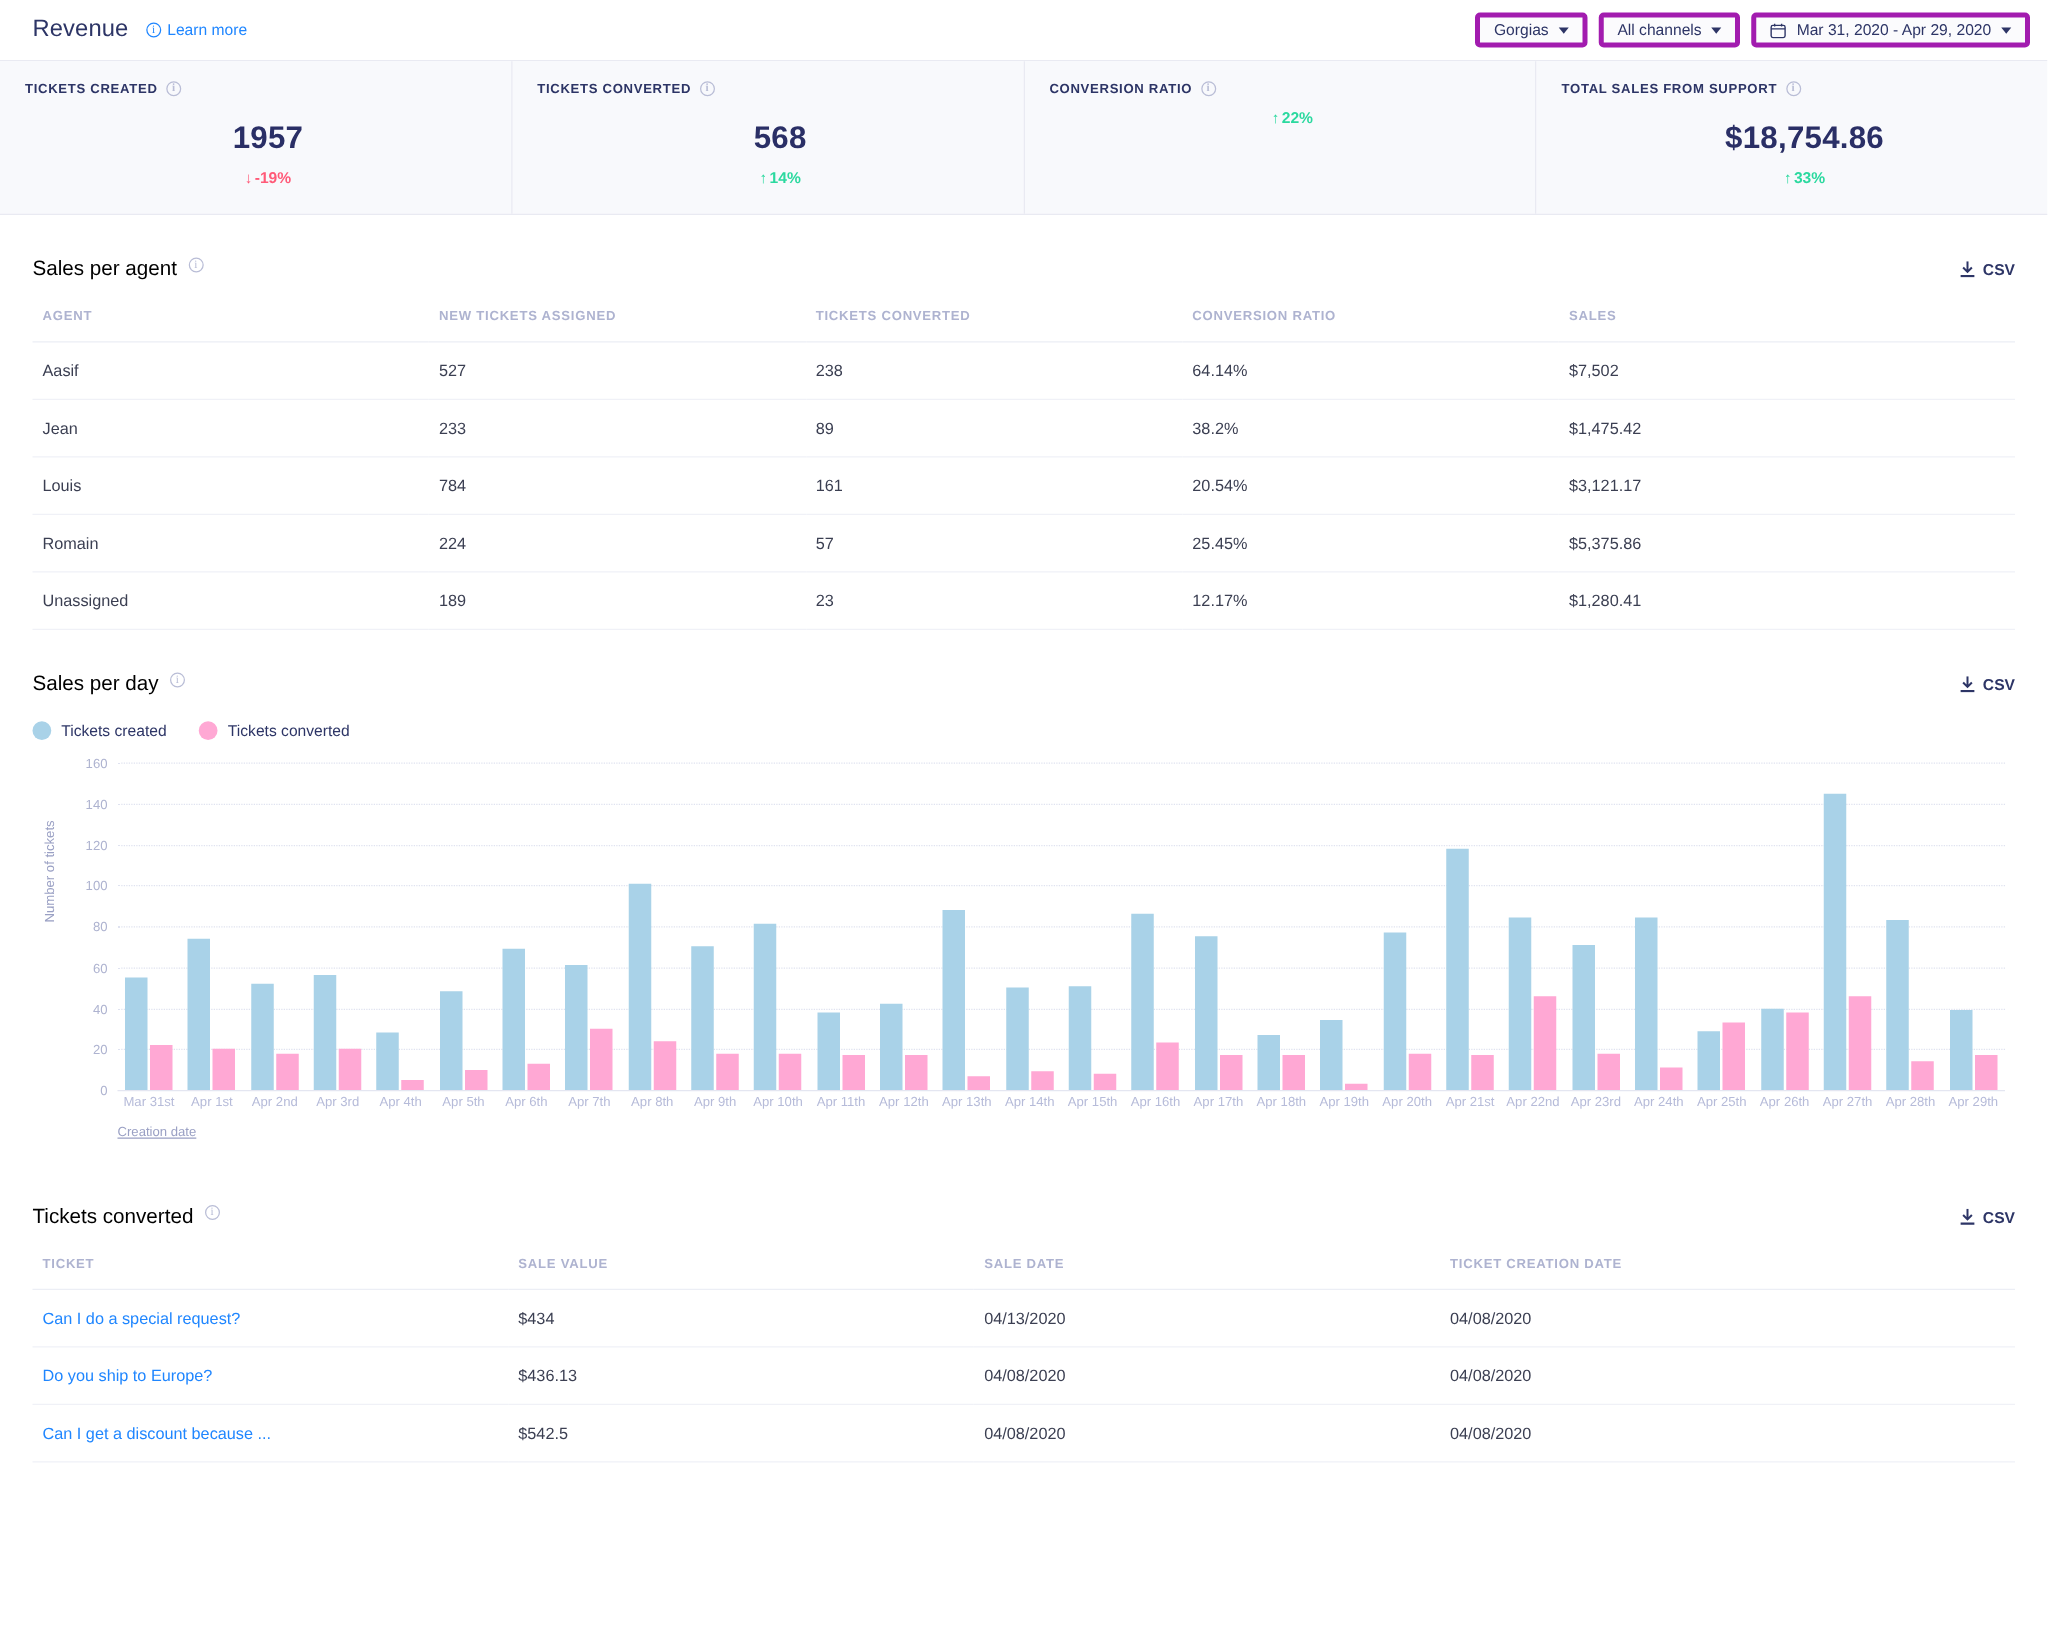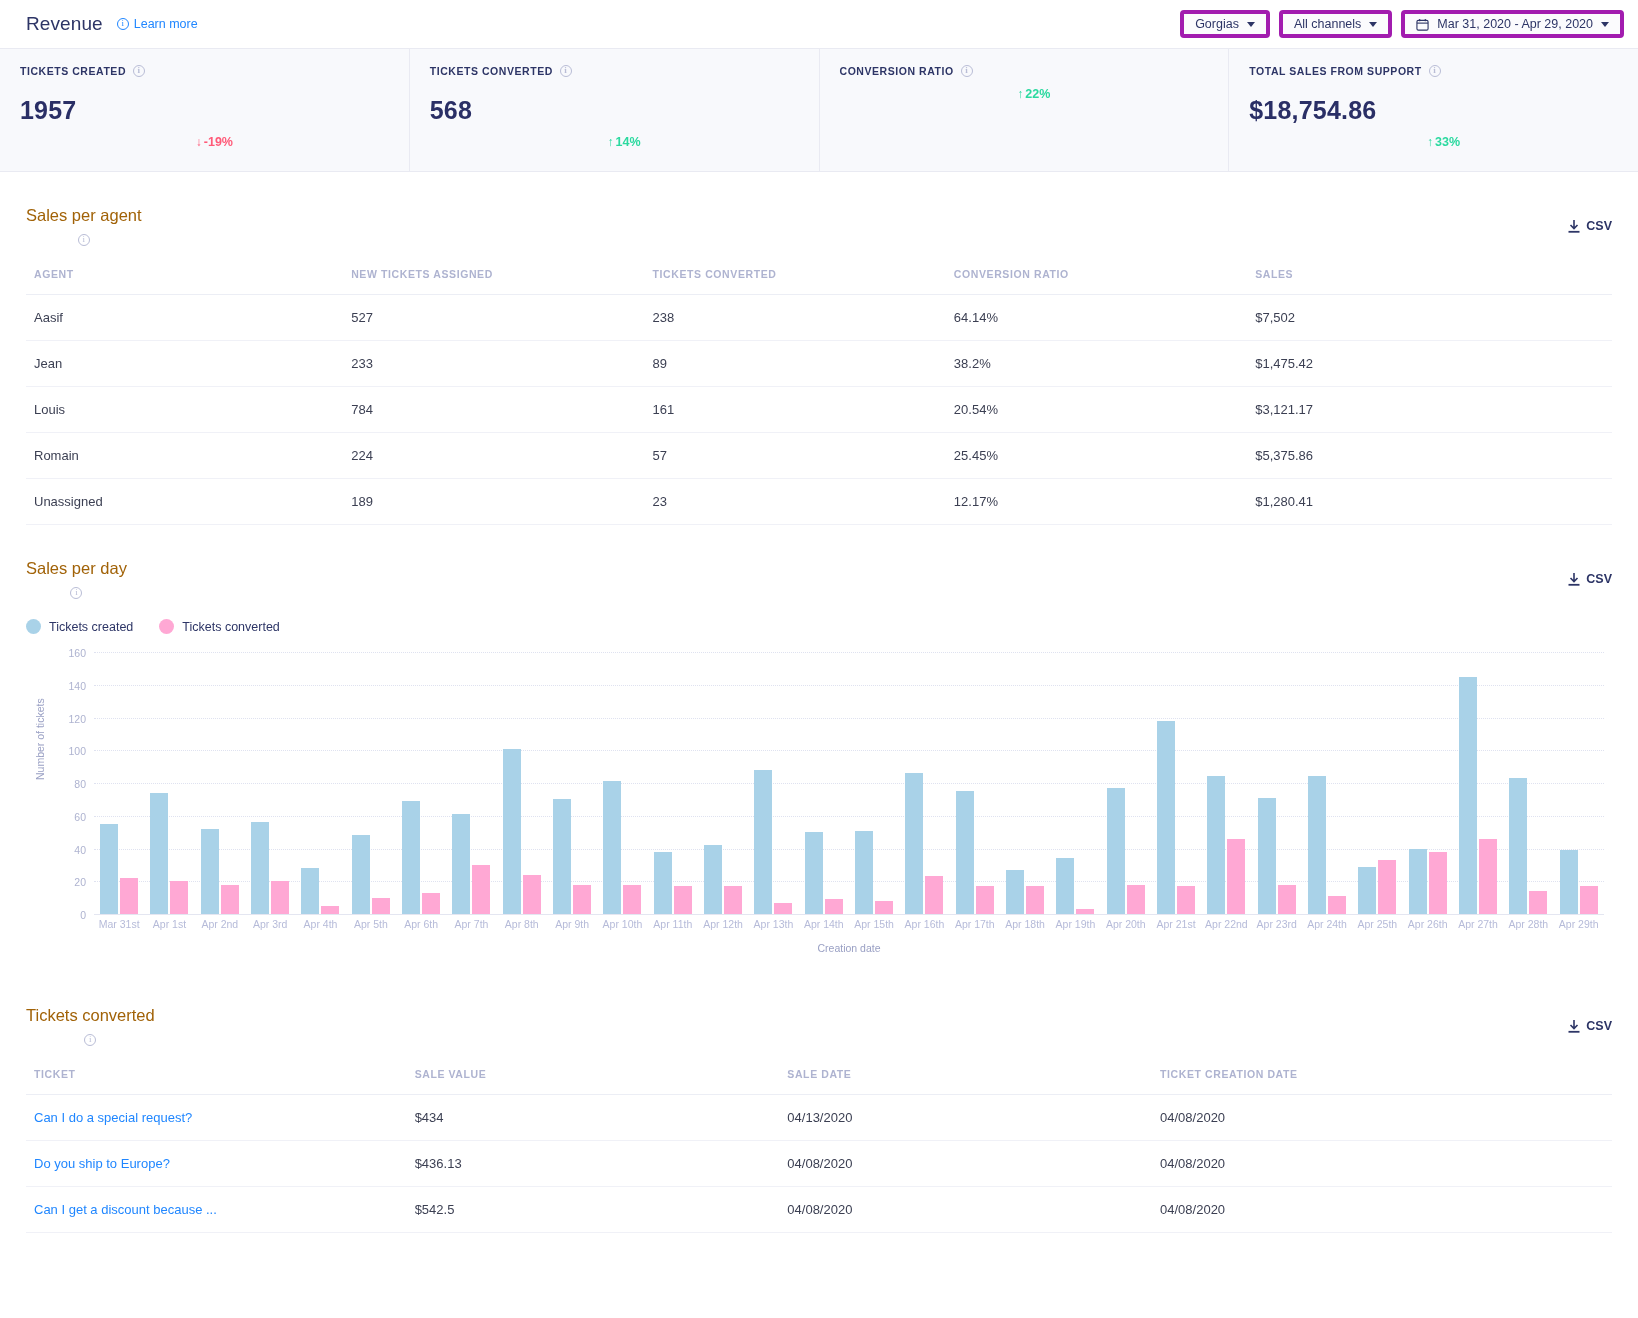--- a/index.html
+++ b/index.html
@@ -95,20 +95,21 @@
     font-size: 10.5px;
     font-weight: 700;
     letter-spacing: .55px;
     color: #2d3566;
     display: flex;
     align-items: center;
     gap: 7px;
   }
   .kpi-value {
     margin-top: 19px;
+    text-align: center;
     font-size: 25px;
     font-weight: 700;
     color: #2a2f66;
     letter-spacing: .2px;
   }
   .kpi-delta {
     margin-top: 10px;
     text-align: center;
     font-size: 12.5px;
     font-weight: 700;
@@ -119,25 +120,23 @@
 
   
   .section { padding: 0 26px; }
   .section-head {
     display: flex;
     align-items: center;
     padding-top: 34px;
   }
   .section-title {
     font-size: 16.5px;
-    color: #a16207;
-    display: flex;
-    align-items: center;
+    color: #000000;
+    display: flex;
     gap: 9px;
-    flex-direction: column;
   }
   .csv-btn {
     margin-left: auto;
     display: inline-flex;
     align-items: center;
     gap: 6px;
     font-size: 12.5px;
     font-weight: 700;
     color: #2d3566;
     cursor: pointer;
@@ -247,23 +246,23 @@
     flex: 1;
     text-align: center;
     font-size: 10.5px;
     color: #b6bbd9;
     white-space: nowrap;
   }
   .x-title {
     position: absolute;
     left: 68px; right: 8px;
     top: 290px;
-    text-align: center;
     font-size: 10.5px;
     color: #9aa0c4;
+    text-decoration: underline;
   }
   .bottom-pad { height: 40px; }
 </style>
 </head>
 <body>
 
 <div class="topbar">
   <span class="page-title">Revenue</span>
   <span class="learn-more">
     <span class="info-circle"></span>

